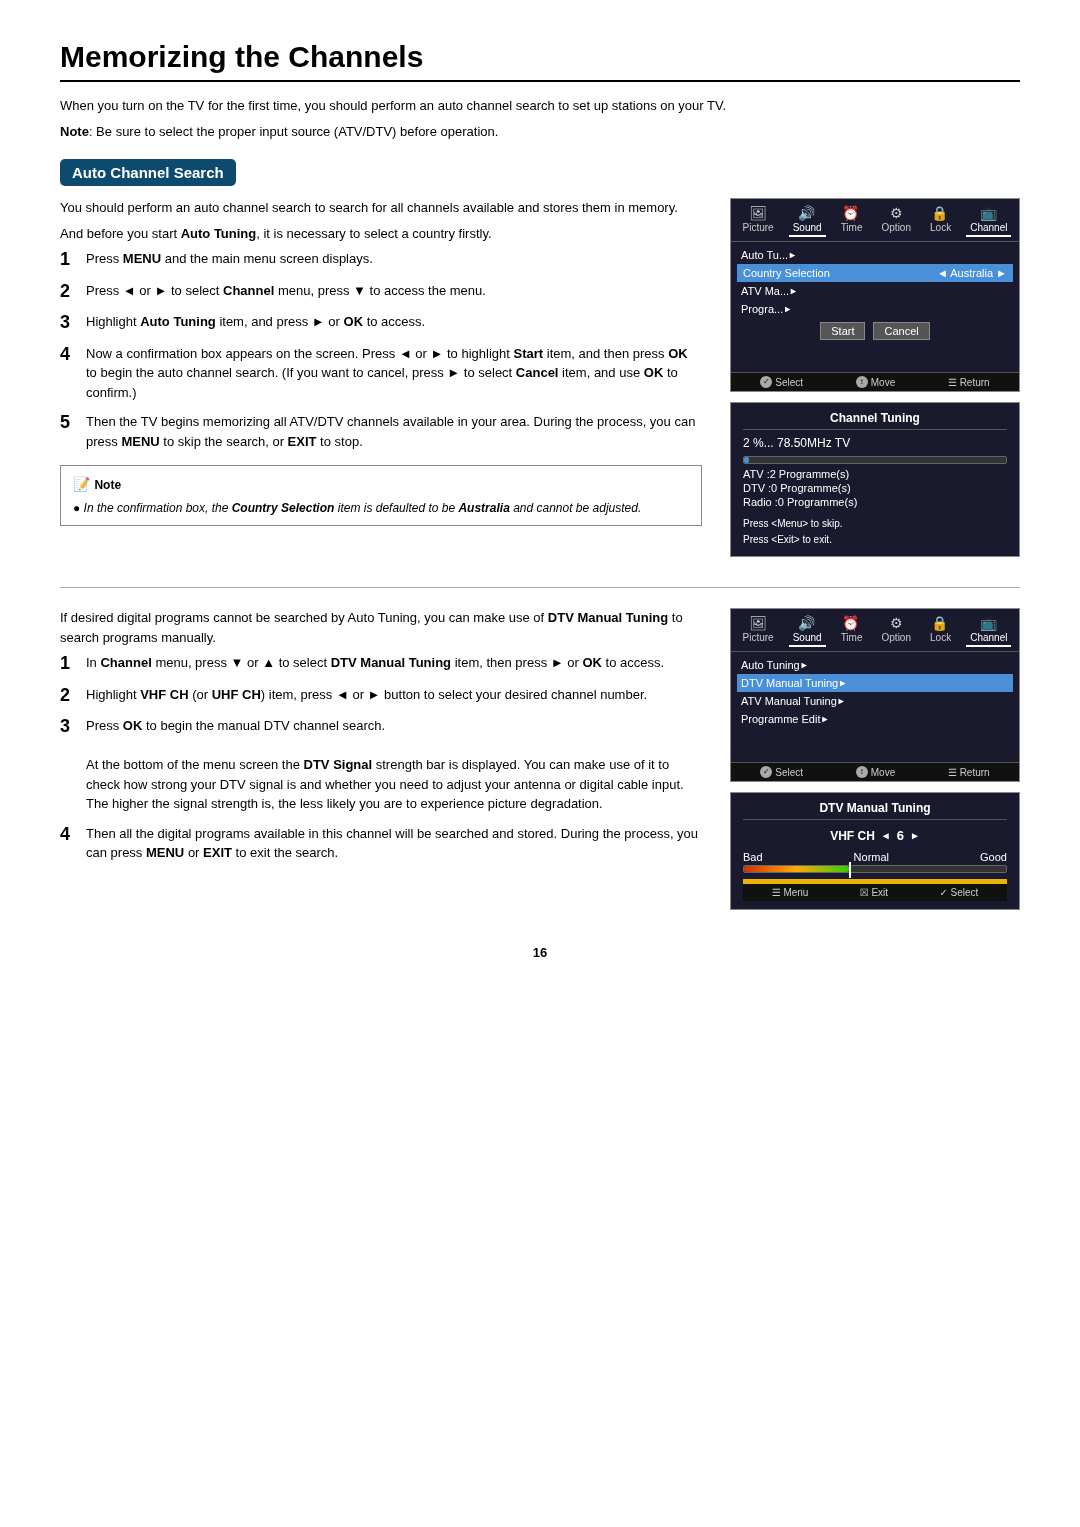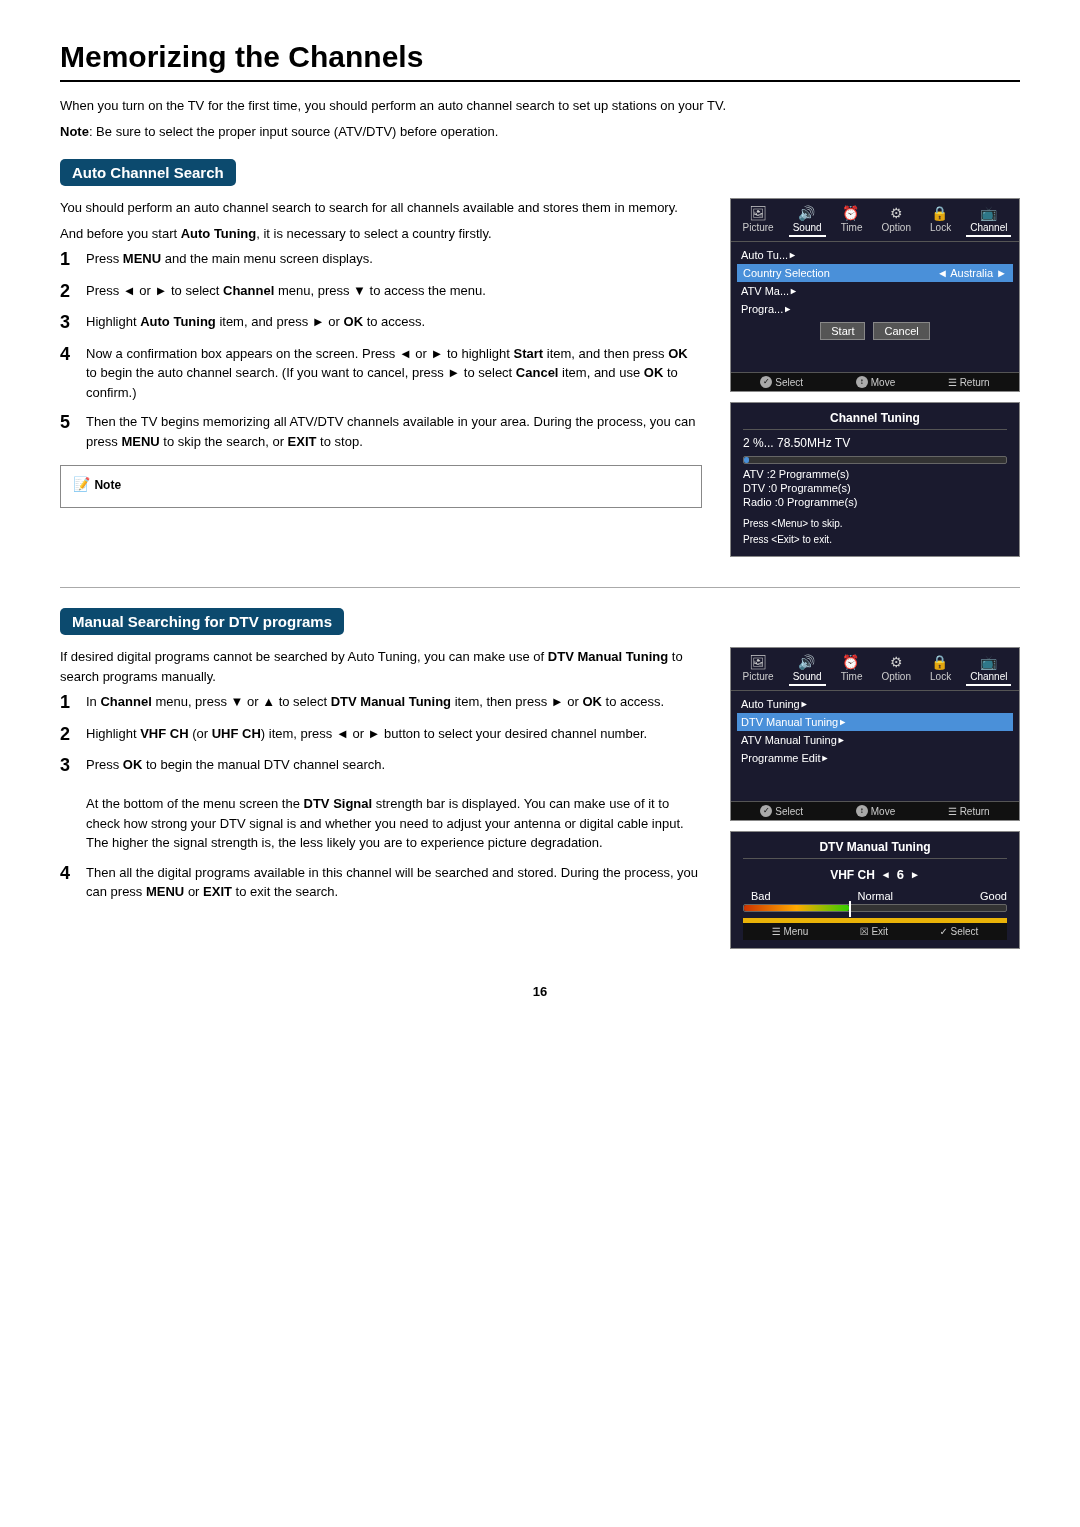--- a/index.html
+++ b/index.html
@@ -155,21 +155,21 @@
       padding: 8px 12px;
     }
     .dtv-channel-panel h4 { text-align: center; font-size: 12px; border-bottom: 1px solid #555; padding-bottom: 4px; margin-bottom: 8px; }
     .vhf-row { display: flex; justify-content: center; align-items: center; gap: 6px; font-size: 12px; margin-bottom: 8px; }
     .vhf-label { font-weight: bold; }
     .vhf-arrow { font-size: 10px; cursor: pointer; }
     .vhf-num { font-size: 13px; font-weight: bold; }
     .press-select { font-size: 11px; margin-bottom: 4px; line-height: 1.5; }
     .signal-bar-area { margin: 8px 0 6px; }
     .signal-labels { display: flex; justify-content: space-between; font-size: 11px; margin-bottom: 2px; }
-    .signal-labels .bad { margin-left: 8px; }
+    .signal-labels .bad { margin-left: 0; }
     .signal-labels .good { margin-right: 0; }
     .signal-bar-track {
       height: 8px;
       background: #333;
       border: 1px solid #666;
       position: relative;
       border-radius: 2px;
     }
     .signal-bar-fill {
       height: 100%;
@@ -248,20 +248,21 @@
         <li>
           <span class="step-num">5</span>
           <span class="step-text">Then the TV begins memorizing all ATV/DTV channels available in your area. During the process, you can press <b>MENU</b> to skip the search, or <b>EXIT</b> to stop.</span>
         </li>
       </ul>
 
       <div class="note-box">
         <div class="note-title">
           <span class="note-icon">📝</span> Note
         </div>
+        <p>● <i>In the confirmation box, the <b>Country Selection</b> item is defaulted to be <b>Australia</b> and cannot be adjusted.</i></p>
       </div>
     </div>
 
     <div class="right-col">
 
       <div class="tv-panel">
         <div class="tv-panel-header">
           <div class="tv-tab">
             <span class="tv-tab-icon">🖼</span>
             <span>Picture</span>
@@ -333,21 +334,20 @@
           <div>Press &lt;Exit&gt; to exit.</div>
         </div>
       </div>
     </div>
   </div>
 </div>
 
 <hr class="section-sep">
 
 <div class="section-block">
-  <div class="section-title">Manual Searching for DTV programs</div>
   <div class="two-col">
     <div class="left-col">
       <p class="intro-text">If desired digital programs cannot be searched by Auto Tuning, you can make use of <b>DTV Manual Tuning</b> to search programs manually.</p>
 
       <ul class="step-list">
         <li>
           <span class="step-num">1</span>
           <span class="step-text">In <b>Channel</b> menu,  press ▼ or ▲  to select <b>DTV Manual Tuning</b> item, then press ► or <b>OK</b> to access.</span>
         </li>
         <li>

